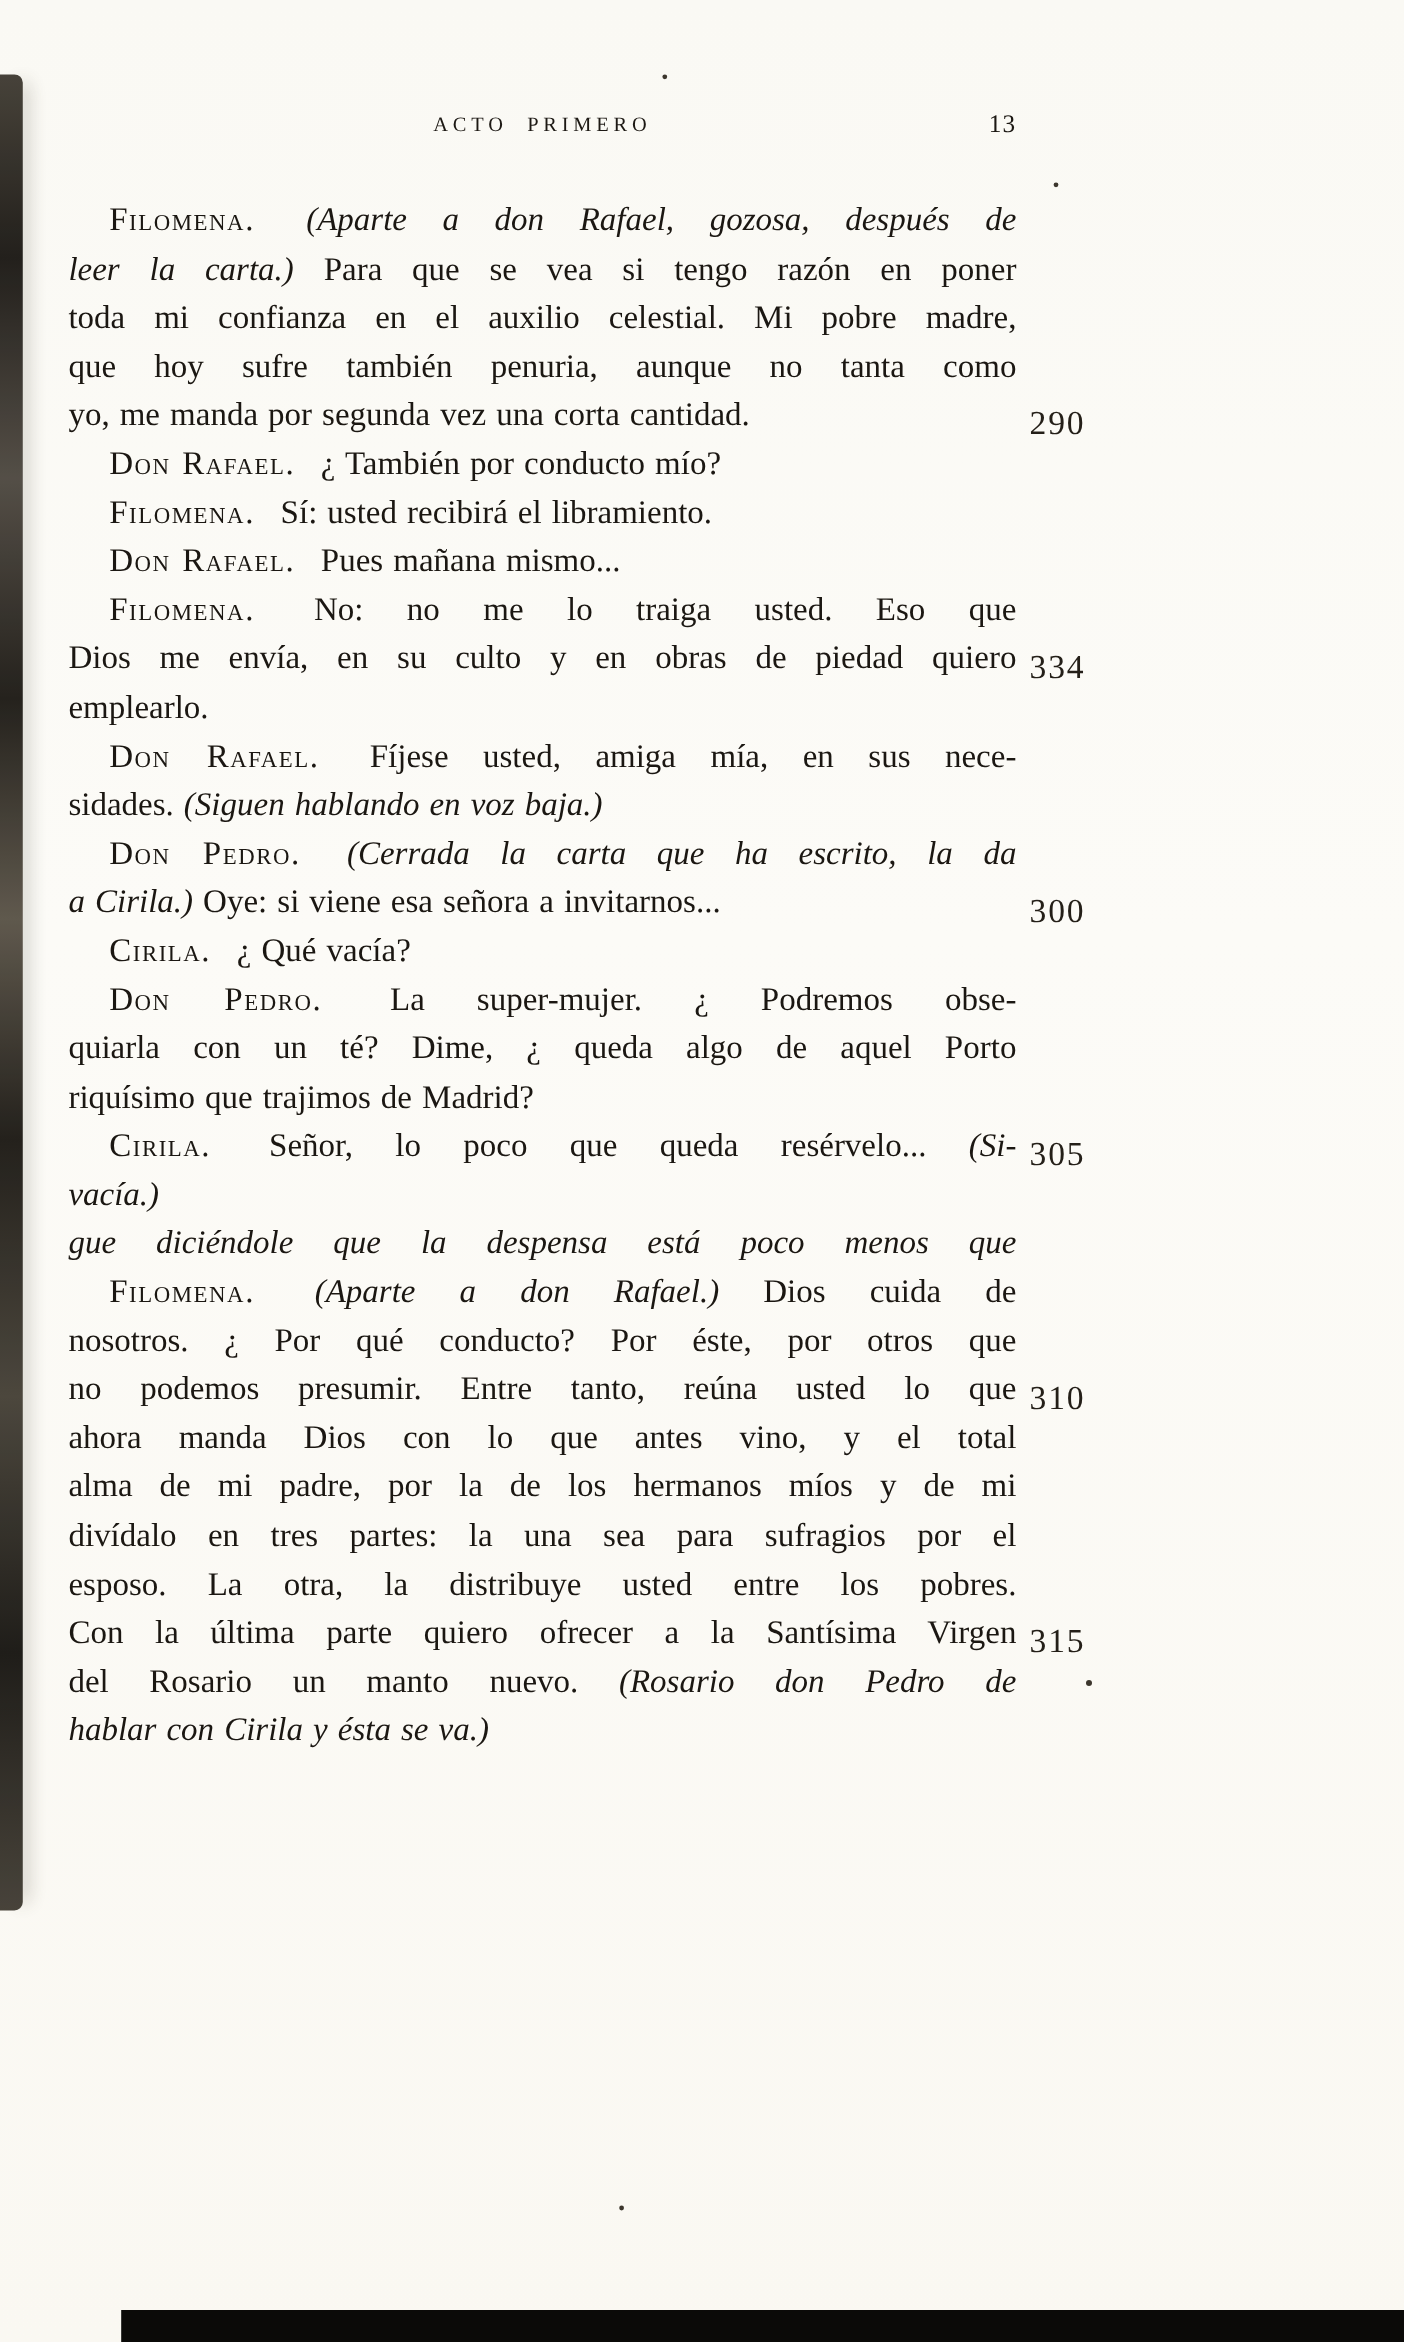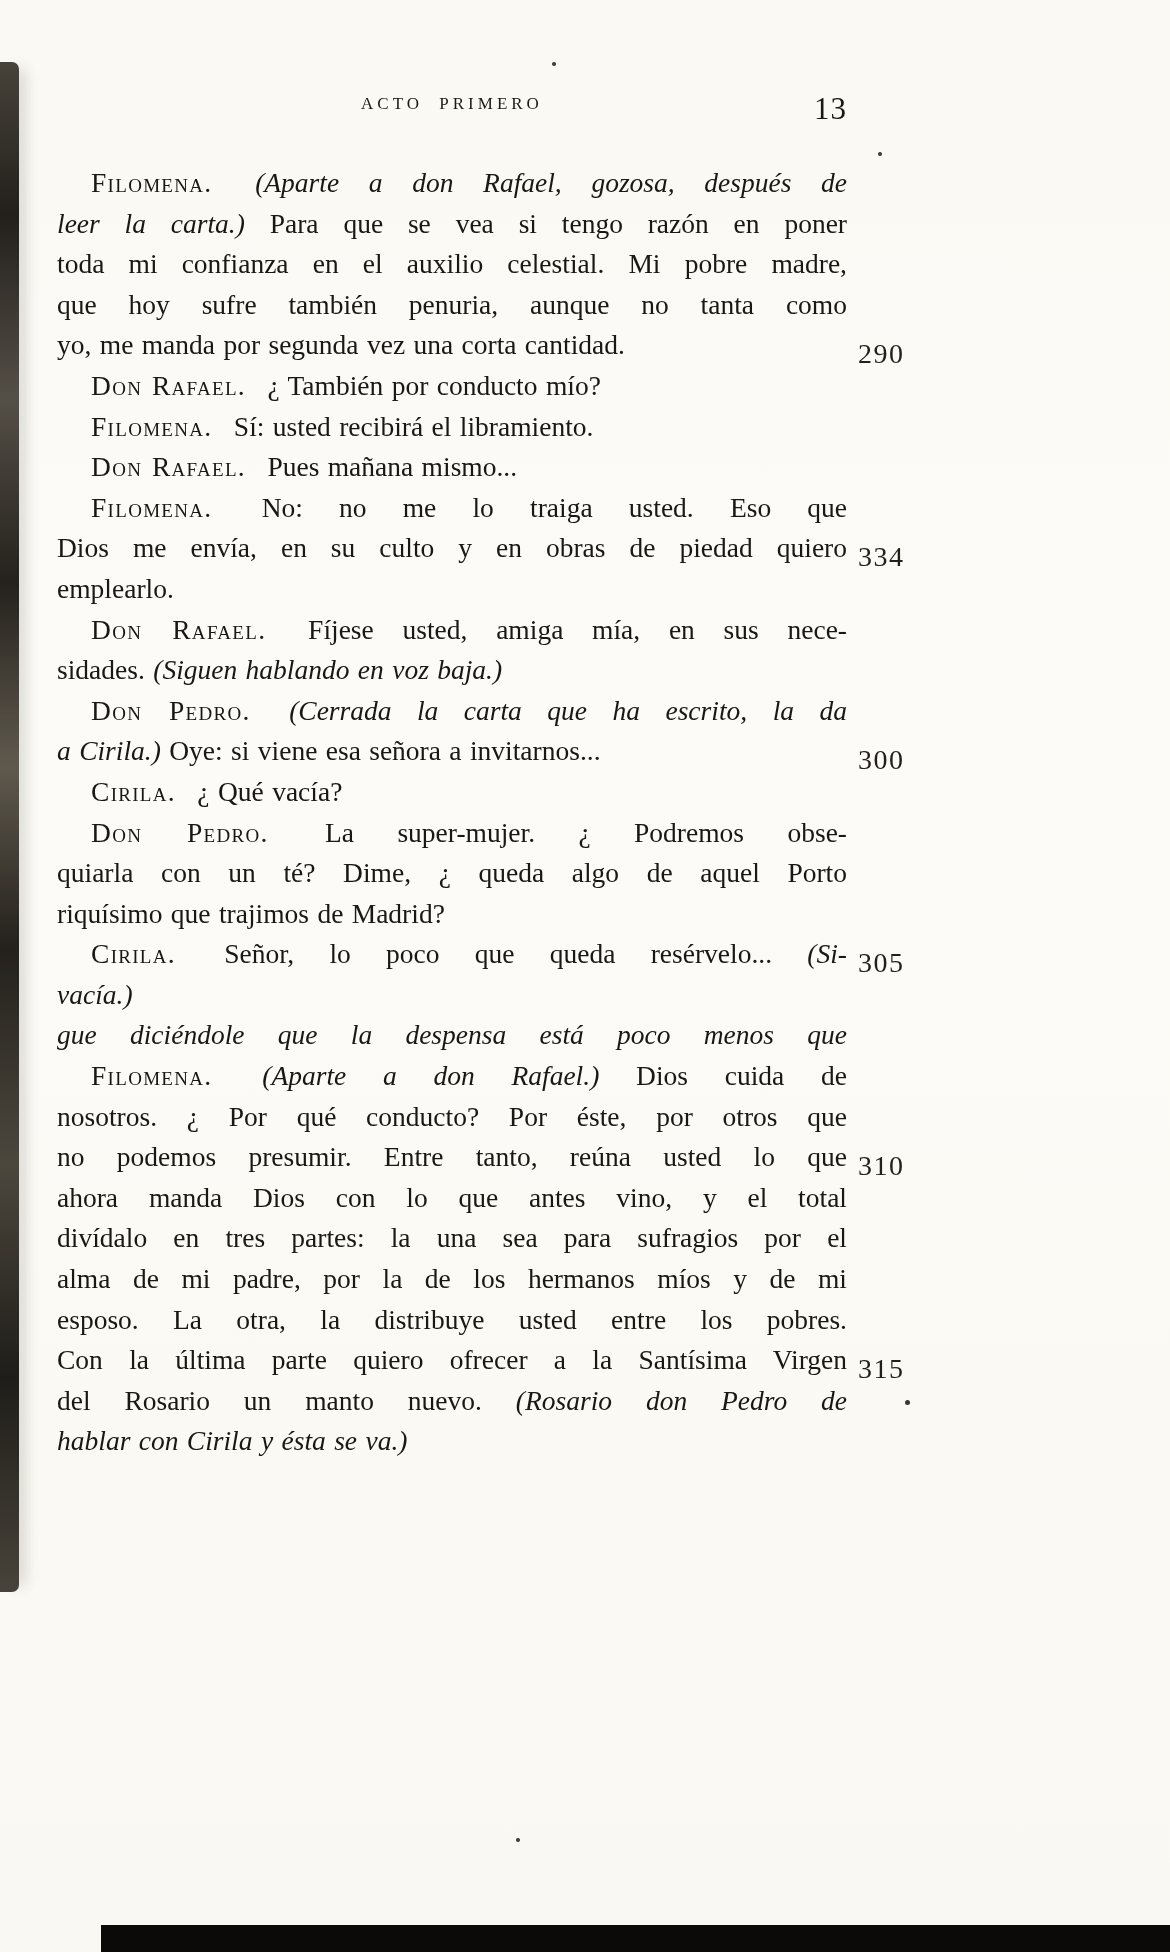--- a/index.html
+++ b/index.html
@@ -59,21 +59,21 @@
     left: 0; right: 0;
     text-align: center;
     font-size: 17px;
     letter-spacing: 4px;
     word-spacing: 8px;
     color: #1d1914;
   }
   .page-number {
     position: absolute;
     right: 0; top: -3px;
-    font-size: 31px;
+    font-size: 21px;
     letter-spacing: 1px;
   }
 
   .text-block {
     position: absolute;
     left: 57px; top: 163px;
     width: 790px;
     font-size: 27.5px;
     line-height: 40.6px;
     word-spacing: 1.5px;
@@ -165,22 +165,22 @@
       <div class="speech">
         <div class="line first"><span class="sc">Cirila.</span> <span class="r">Señor, lo poco que queda resérvelo...</span> <span class="i">(Si-</span><span class="ln">305</span></div>
         <div class="line last"><span class="i">vacía.)</span></div>
         <div class="line"><span class="i">gue diciéndole que la despensa está poco menos que</span></div>
       </div>
       <div class="speech">
         <div class="line first"><span class="sc">Filomena.</span> <span class="i">(Aparte a don Rafael.)</span> <span class="r">Dios cuida de</span></div>
         <div class="line"><span class="r">nosotros.  ¿ Por qué conducto?  Por éste, por otros que</span></div>
         <div class="line"><span class="r">no podemos presumir.  Entre tanto, reúna usted lo que</span><span class="ln">310</span></div>
         <div class="line"><span class="r">ahora manda Dios con lo que antes vino, y el total</span></div>
+        <div class="line"><span class="r">alma de mi padre, por la de los hermanos míos y de mi</span></div>
         <div class="line"><span class="r">divídalo en tres partes:  la una sea para sufragios por el</span></div>
-        <div class="line"><span class="r">alma de mi padre, por la de los hermanos míos y de mi</span></div>
         <div class="line"><span class="r">esposo.  La otra, la distribuye usted entre los pobres.</span></div>
         <div class="line"><span class="r">Con la última parte quiero ofrecer a la Santísima Virgen</span><span class="ln">315</span></div>
         <div class="line"><span class="r">del Rosario un manto nuevo.</span> <span class="i">(Rosario don Pedro de</span></div>
         <div class="line last"><span class="i">hablar con Cirila y ésta se va.)</span></div>
       </div>
     </div>
 
   <div class="bottom-bar"></div>
 
 </div>

